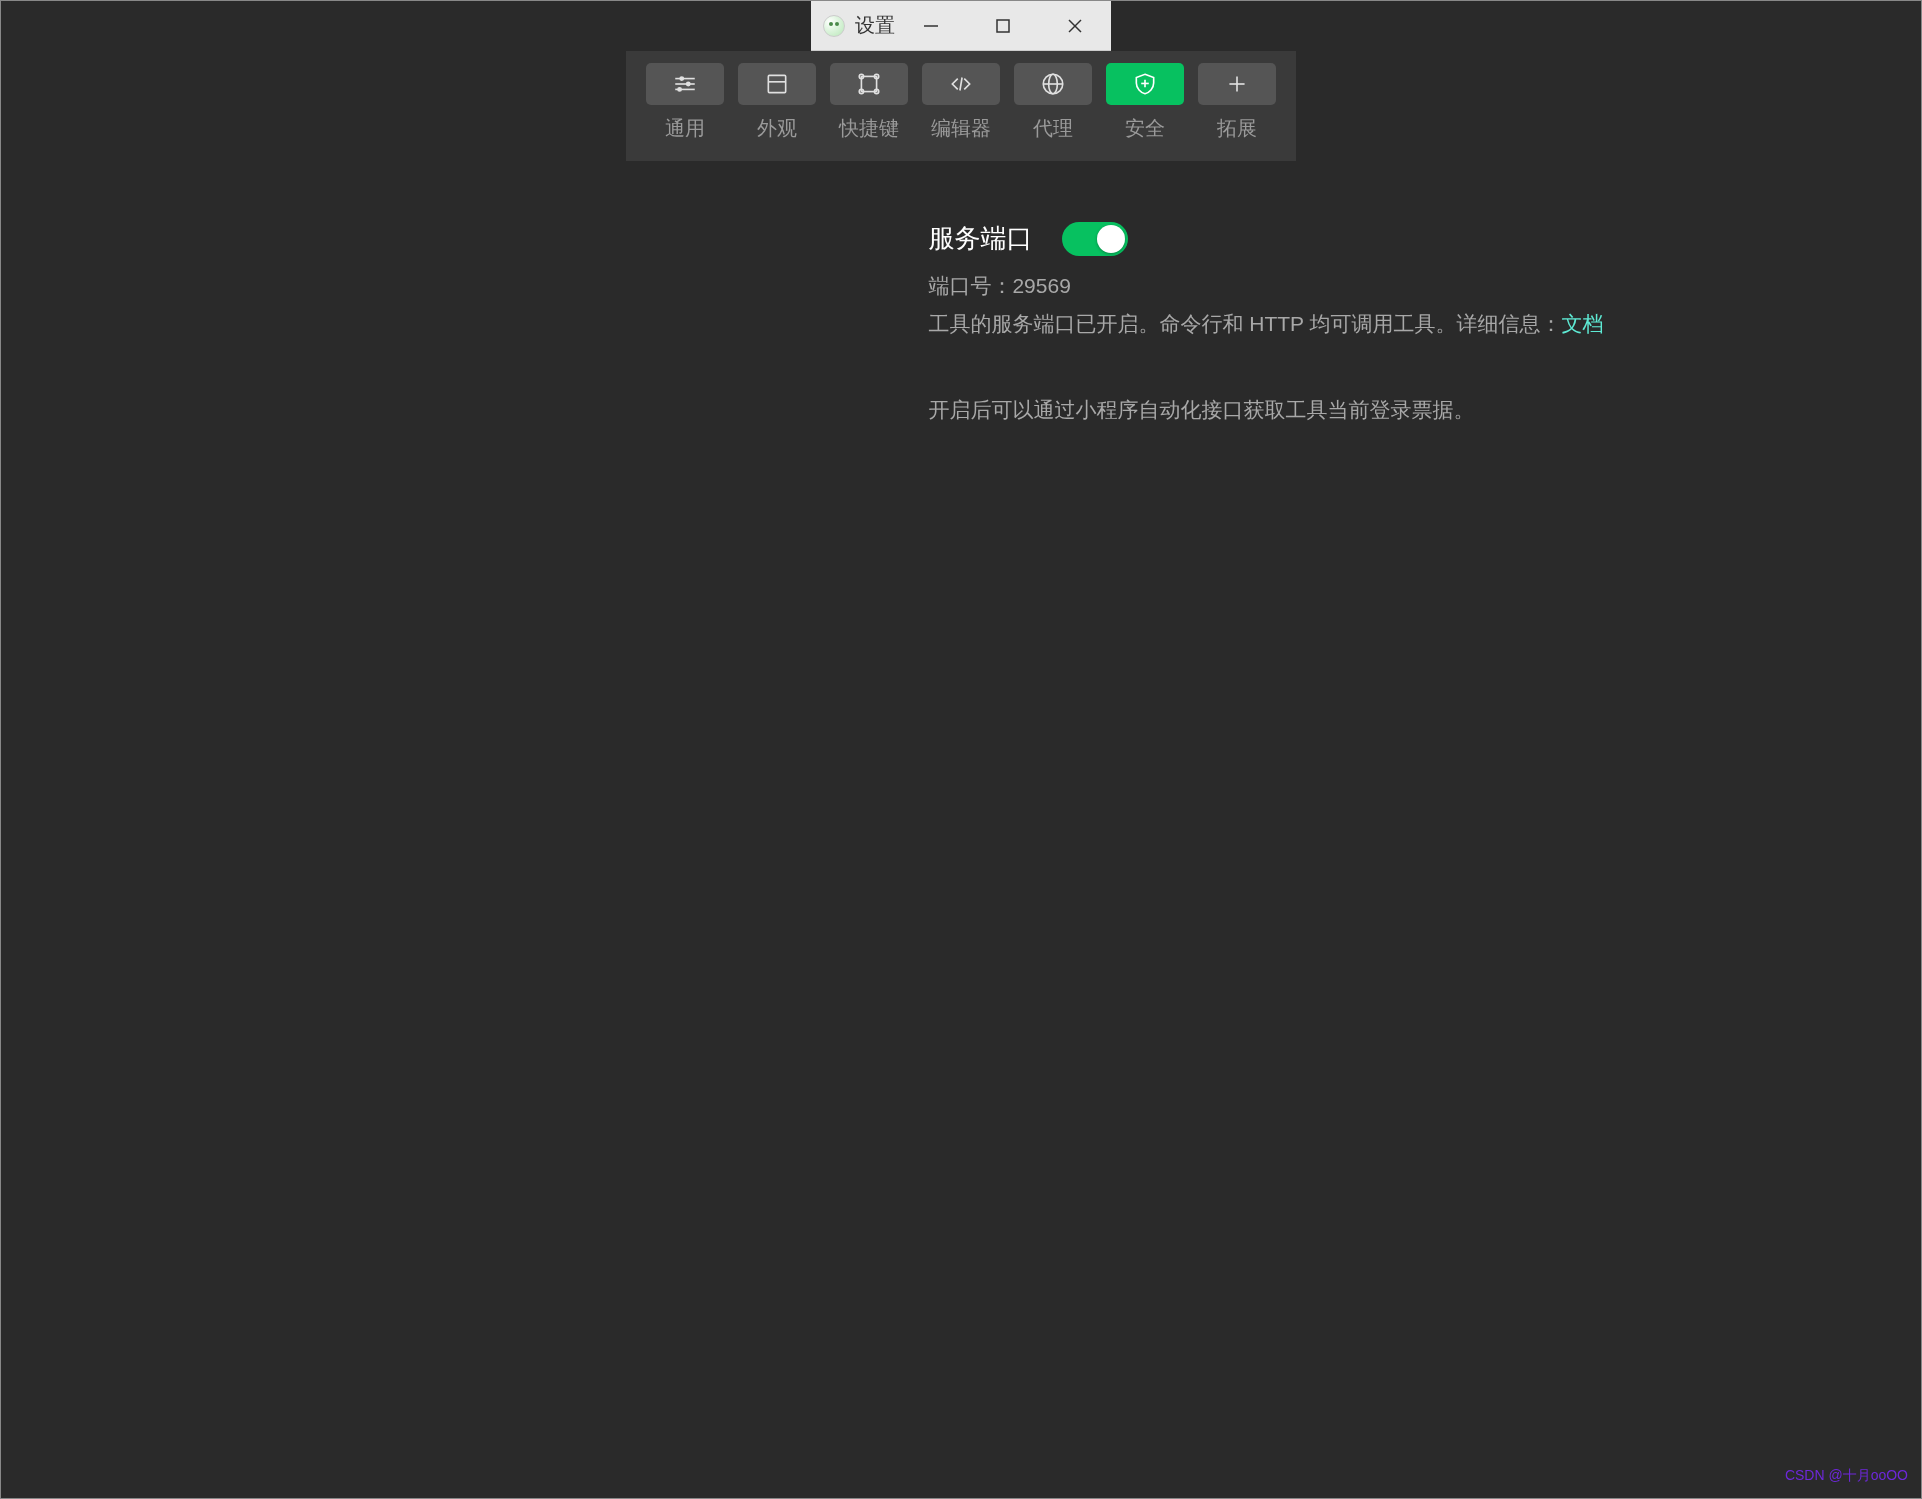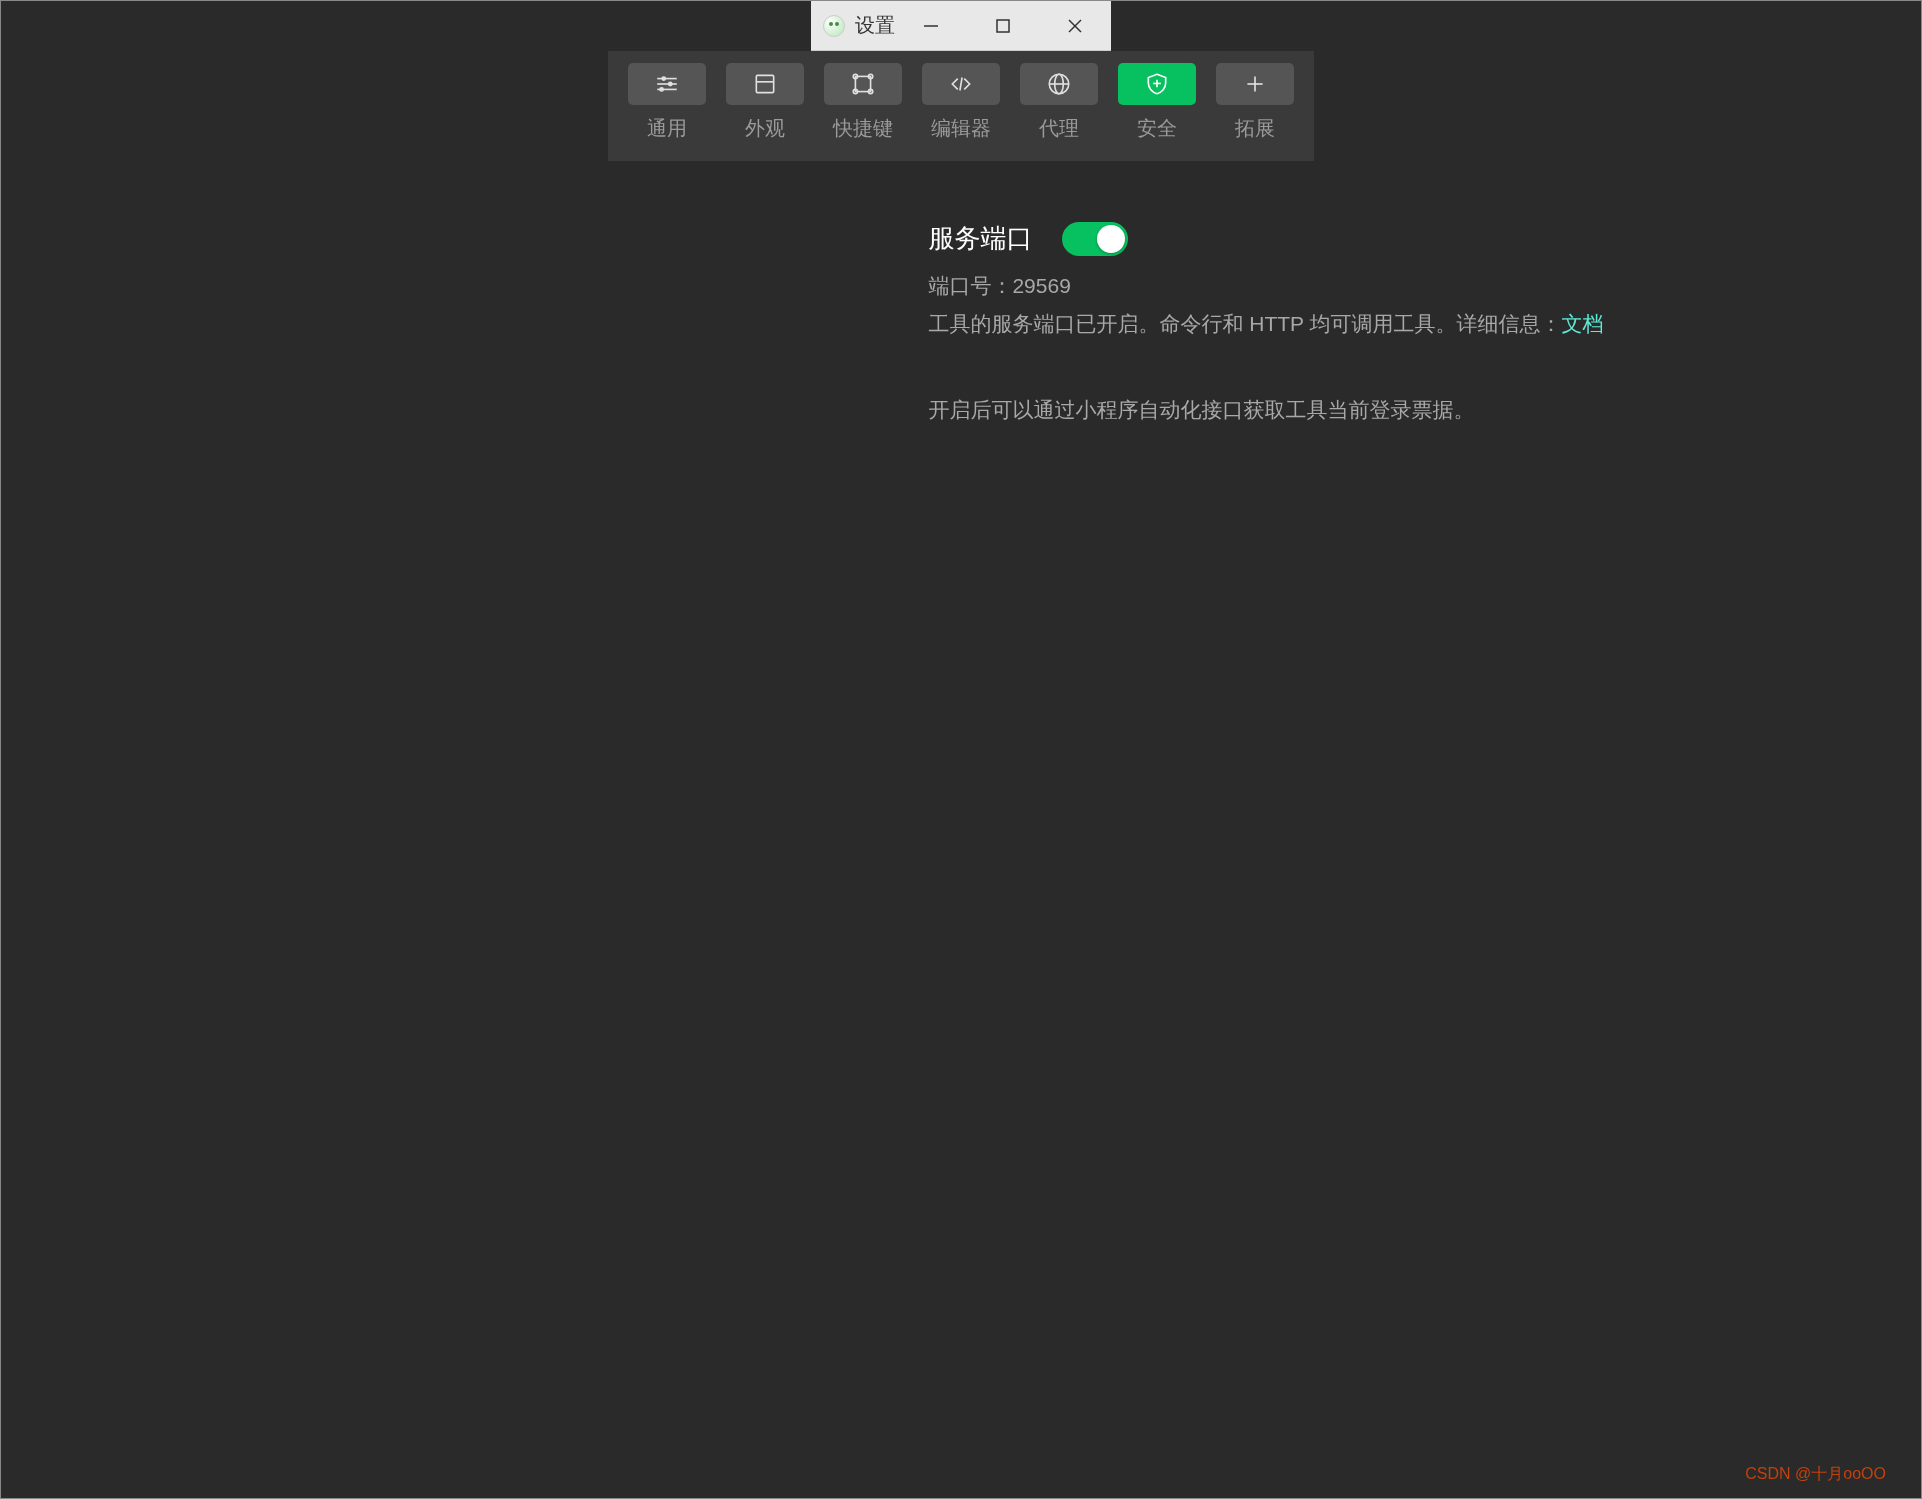--- a/index.html
+++ b/index.html
@@ -76,21 +76,21 @@
     .window-btn svg {
       width: 18px;
       height: 18px;
     }
     .toolbar {
       background: #3a3a3a;
       height: 110px;
       display: flex;
       align-items: flex-start;
       padding: 12px 20px;
-      gap: 20px;
+      gap: 14px;
     }
     .tab-item {
       display: flex;
       flex-direction: column;
       align-items: center;
       gap: 10px;
       cursor: pointer;
     }
     .tab-icon-box {
       width: 78px;
@@ -172,23 +172,23 @@
       color: #a8a8a8;
       margin-bottom: 58px;
     }
     .link {
       color: #5eead4;
       cursor: pointer;
     }
     .watermark {
       position: fixed;
       bottom: 14px;
-      right: 36px;
-      font-size: 16px;
-      color: #c2410c;
+      right: 14px;
+      font-size: 14px;
+      color: #6d28d9;
     }
   </style>
 </head>
 <body>
 
 <div class="window">
   <div class="titlebar">
     <div class="titlebar-left">
       <div class="app-icon"></div>
       <span class="title-text">设置</span>

